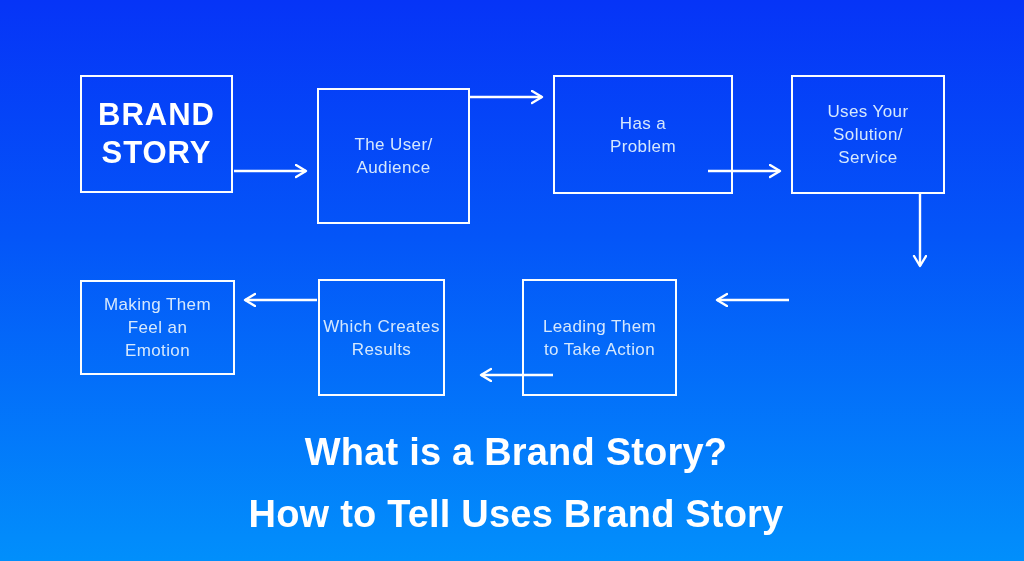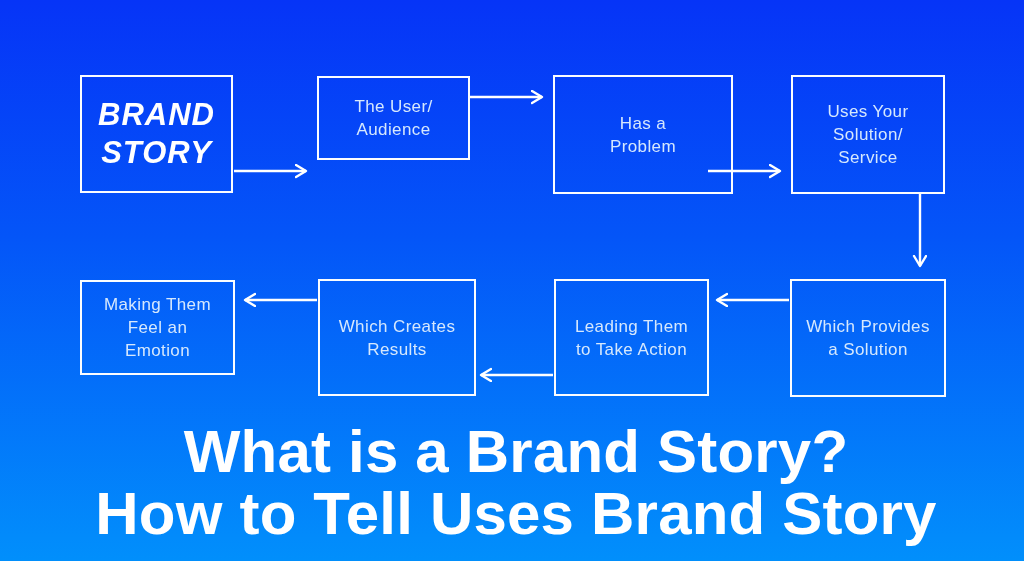--- a/index.html
+++ b/index.html
@@ -37,39 +37,38 @@
     letter-spacing: 0.4px;
     white-space: pre-line;
   }
   .node-brand {
     left: 80px; top: 75px; width: 153px; height: 118px;
     color: #ffffff;
     font-weight: 700;
     font-size: 31px;
     line-height: 38px;
     letter-spacing: 1px;
-    font-style: italic;
   }
-  .node-user     { left: 317px; top: 76px;  width: 153px; height: 84px; }
+  .node-user     { left: 317px; top: 88px;  width: 153px; height: 136px; }
   .node-problem  { left: 553px; top: 75px;  width: 180px; height: 119px; }
   .node-product  { left: 791px; top: 75px;  width: 154px; height: 119px; }
   .node-solution { left: 790px; top: 279px; width: 156px; height: 118px; }
-  .node-action   { left: 554px; top: 279px; width: 155px; height: 117px; }
-  .node-results  { left: 318px; top: 279px; width: 158px; height: 117px; }
+  .node-action   { left: 522px; top: 279px; width: 155px; height: 117px; }
+  .node-results  { left: 318px; top: 279px; width: 127px; height: 117px; }
   .node-emotion  { left: 80px;  top: 280px; width: 155px; height: 95px; }
   .title-block {
     position: absolute;
     left: 0;
     right: 0;
     top: 421px;
     padding-left: 8px;
     text-align: center;
     color: #ffffff;
     font-weight: 700;
-    font-size: 60px;
+    font-size: 38px;
     line-height: 62px;
     letter-spacing: 0.2px;
   }
 </style>
 </head>
 <body>
 
 <div class="stage">
 
   <svg class="arrows" viewBox="0 0 1024 561" xmlns="http://www.w3.org/2000/svg">
@@ -93,22 +92,20 @@
   <div class="node node-user">The User/
 Audience</div>
 
   <div class="node node-problem">Has a
 Problem</div>
 
   <div class="node node-product">Uses Your
 Solution/
 Service</div>
 
-  <div class="node node-solution">Which Provides
-a Solution</div>
 
   <div class="node node-action">Leading Them
 to Take Action</div>
 
   <div class="node node-results">Which Creates
 Results</div>
 
   <div class="node node-emotion">Making Them
 Feel an
 Emotion</div>

